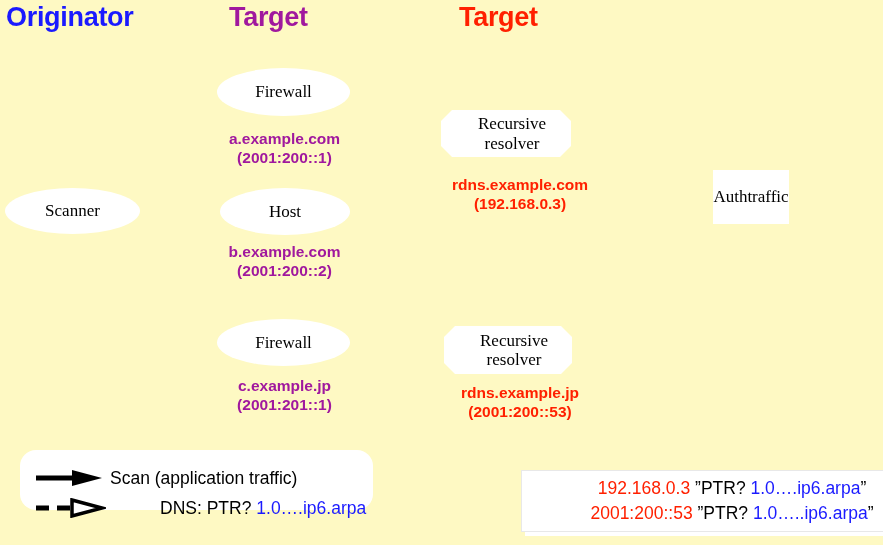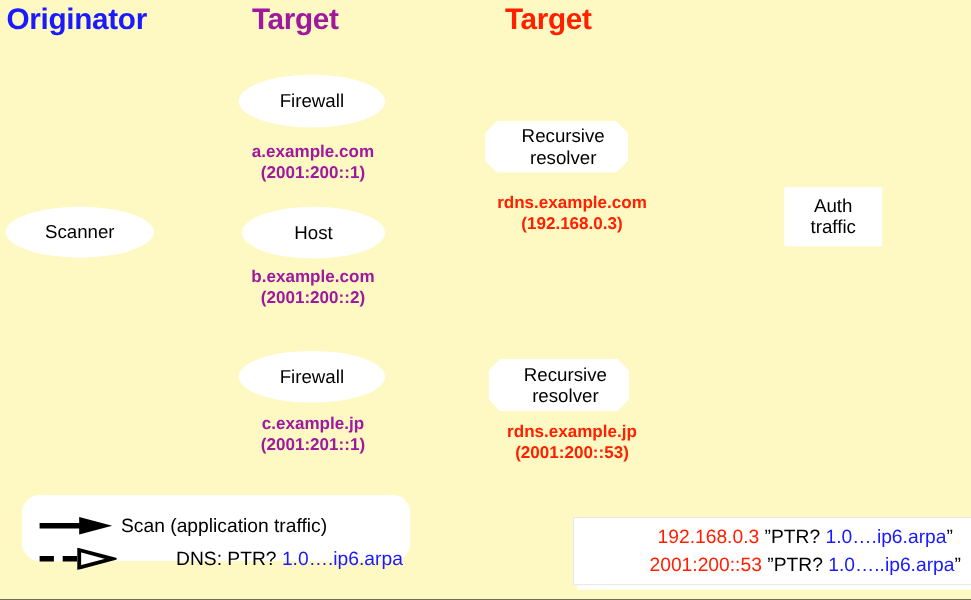--- a/index.html
+++ b/index.html
@@ -31,20 +31,21 @@
     position: absolute;
     background: #ffffff;
     color: #000000;
     display: flex;
     align-items: center;
     justify-content: center;
     text-align: center;
     font-size: 17px;
     line-height: 1.12;
     box-sizing: border-box;
+    font-family: Liberation Serif, serif;
   }
   .node.ellipse {
     border-radius: 50%;
   }
   .node.octagon {
     clip-path: polygon(
       11px 0, calc(100% - 11px) 0,
       100% 11px, 100% calc(100% - 11px),
       calc(100% - 11px) 100%, 11px 100%,
       0 calc(100% - 11px), 0 11px);
@@ -170,21 +171,21 @@
 
   <div class="node octagon" style="left:444px; top:326px; width:128px; height:48px; flex-direction:column;">
     <span>Recursive</span>
     <span>resolver</span>
   </div>
   <div class="caption" style="left:430px; top:384px; width:180px; color:#ff2000;">
     <span>rdns.example.jp</span>
     <span class="l2">(2001:200::53)</span>
   </div>
 
-  <div class="node rect" style="left:713px; top:170px; width:89px; height:54px; flex-direction:column;">
+  <div class="node rect" style="left:713px; top:170px; width:76px; height:54px; flex-direction:row;">
     <span>Auth</span>
     <span>traffic</span>
   </div>
 
   <div id="legend-box">
 
     <div class="legend-row" style="top:13px;">
       <span class="gfx">
         <svg width="72" height="20" viewBox="0 0 72 20" aria-hidden="true">
           <line x1="2" y1="10" x2="44" y2="10" stroke="#000" stroke-width="5"></line>

